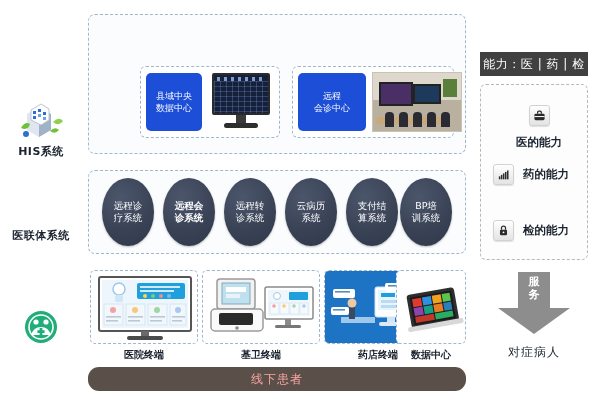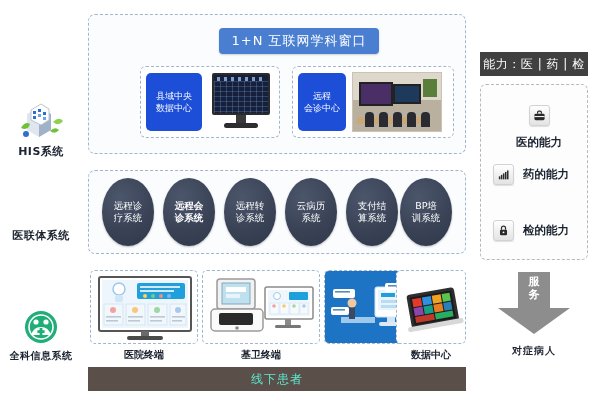--- a/index.html
+++ b/index.html
@@ -47,21 +47,21 @@
   .subbox.sb1{left:140px;top:66px;width:140px;height:72px;}
   .subbox.sb2{left:292px;top:66px;width:162px;height:72px;}
 
   .blue-chip{
     background:#1d4ed8;color:#fff;border-radius:5px;
     font-size:9px;line-height:12px;text-align:center;
     display:flex;flex-direction:column;align-items:center;justify-content:center;
     flex:0 0 auto;
   }
   .blue-chip.c1{width:56px;height:58px;margin-left:5px;}
-  .blue-chip.c2{width:48px;height:58px;margin-left:5px;}
+  .blue-chip.c2{width:68px;height:58px;margin-left:5px;}
 
   
   .monitor{position:relative;width:62px;height:58px;margin-left:8px;flex:0 0 auto;}
   .monitor .screen{
     position:absolute;left:2px;top:0;width:58px;height:42px;background:#16203a;
     border:2px solid #2b2b2b;border-radius:2px;box-sizing:border-box;overflow:hidden;
   }
   .monitor .screen .grid{
     position:absolute;left:0;top:6px;right:0;bottom:0;
     background:
@@ -102,22 +102,22 @@
   .term{position:absolute;top:270px;border:1px dashed #9fb6cf;border-radius:5px;
         background:#fff;box-sizing:border-box;overflow:hidden;}
   .term-label{
     position:absolute;top:348px;font-size:10px;font-weight:bold;color:#1b2330;
     text-align:center;white-space:nowrap;
   }
 
   
   .bottom-bar{
     position:absolute;left:88px;top:367px;width:378px;height:24px;
-    background:#5a5049;color:#5eead4;font-size:12px;
-    display:flex;align-items:center;justify-content:center;letter-spacing:1px;
+    background:#5a5049;color:#fca5a5;font-size:12px;
+    display:flex;align-items:center;justify-content:center;letter-spacing:1px;border-radius:11px;
   }
 
   
   .cap-head{
     position:absolute;left:480px;top:52px;width:108px;height:24px;background:#404040;
     color:#ffffff;font-size:12px;display:flex;align-items:center;justify-content:center;
     letter-spacing:.5px;
   }
   .cap-panel{
     position:absolute;left:480px;top:84px;width:108px;height:176px;
@@ -138,21 +138,21 @@
     position:absolute;left:0;top:36px;width:0;height:0;
     border-left:36px solid transparent;border-right:36px solid transparent;
     border-top:26px solid #8d8d8d;
   }
   .arrow-text{
     position:absolute;left:26px;top:3px;width:20px;color:#ffffff;font-size:11px;
     line-height:13px;text-align:center;font-weight:bold;
   }
   .cap-foot{
     position:absolute;left:480px;top:344px;width:108px;text-align:center;
-    font-size:10px;font-weight:bold;color:#1b2330;letter-spacing:1px;
+    font-size:12px;font-weight:normal;color:#1b2330;letter-spacing:1px;
   }
 
   .watermark{
     position:absolute;left:6px;top:372px;font-size:11px;color:#f0f0f0;
     letter-spacing:2px;
   }
 </style>
 </head>
 <body>
 
@@ -190,27 +190,25 @@
         <svg viewBox="0 0 34 34" width="34" height="34">
           <circle cx="17" cy="17" r="16" fill="#1fae78"></circle>
           <circle cx="17" cy="17" r="12" fill="none" stroke="#ffffff" stroke-width="1.6"></circle>
           <circle cx="12" cy="12" r="2.6" fill="#ffffff"></circle>
           <circle cx="22" cy="12" r="2.6" fill="#ffffff"></circle>
           <path d="M7.5,25 q1.5,-8 9.5,-8 q8,0 9.5,8 z" fill="#ffffff"></path>
           <rect x="15.6" y="18" width="2.8" height="8" fill="#1fae78"></rect>
           <rect x="13.4" y="20.2" width="7.2" height="2.8" fill="#1fae78"></rect>
         </svg>
       </div>
-      <div class="rail-label small">全科信息系统</div>
     </div>
   </div>
 
   <div class="panel p1"></div>
 
-  <div class="title-chip">1+N  互联网学科窗口</div>
 
   <div class="subbox sb1">
     <div class="blue-chip c1">
       <span>县域中央</span>
       <span>数据中心</span>
     </div>
     <div class="monitor">
       <div class="screen">
           <div class="topline"></div>
           <div class="grid"></div>
@@ -355,20 +353,21 @@
       <g fill="#5a8ebf">
         <rect x="86" y="35" width="17" height="1.6"></rect>
           <rect x="86" y="39" width="14" height="1.6"></rect>
         <rect x="86" y="43" width="16" height="1.6"></rect>
       </g>
       <rect x="10" y="20" width="15" height="1.6" fill="#5a8ebf"></rect>
       <rect x="8" y="38" width="12" height="1.6" fill="#5a8ebf"></rect>
       <rect x="63" y="14" width="17" height="1.6" fill="#5a8ebf"></rect>
     </svg>
   </div>
+  <div class="term-label" style="left:324px;width:108px;">药店终端</div>
 
   <div class="term" style="left:392px;left:396px;width:70px;height:74px;">
     <svg viewBox="0 0 70 74" width="70" height="74">
       <g transform="rotate(-10 35 38)">
         <rect x="12" y="20" width="48" height="34" rx="3" fill="#2e2e2e"></rect>
         <rect x="15" y="23" width="42" height="28" fill="#1b1b1b"></rect>
         <g>
           <rect x="17" y="25" width="9" height="8" fill="#e03a2f"></rect>
           <rect x="27" y="25" width="9" height="8" fill="#2f8fe0"></rect>
           <rect x="37" y="25" width="9" height="8" fill="#f0a31e"></rect>

